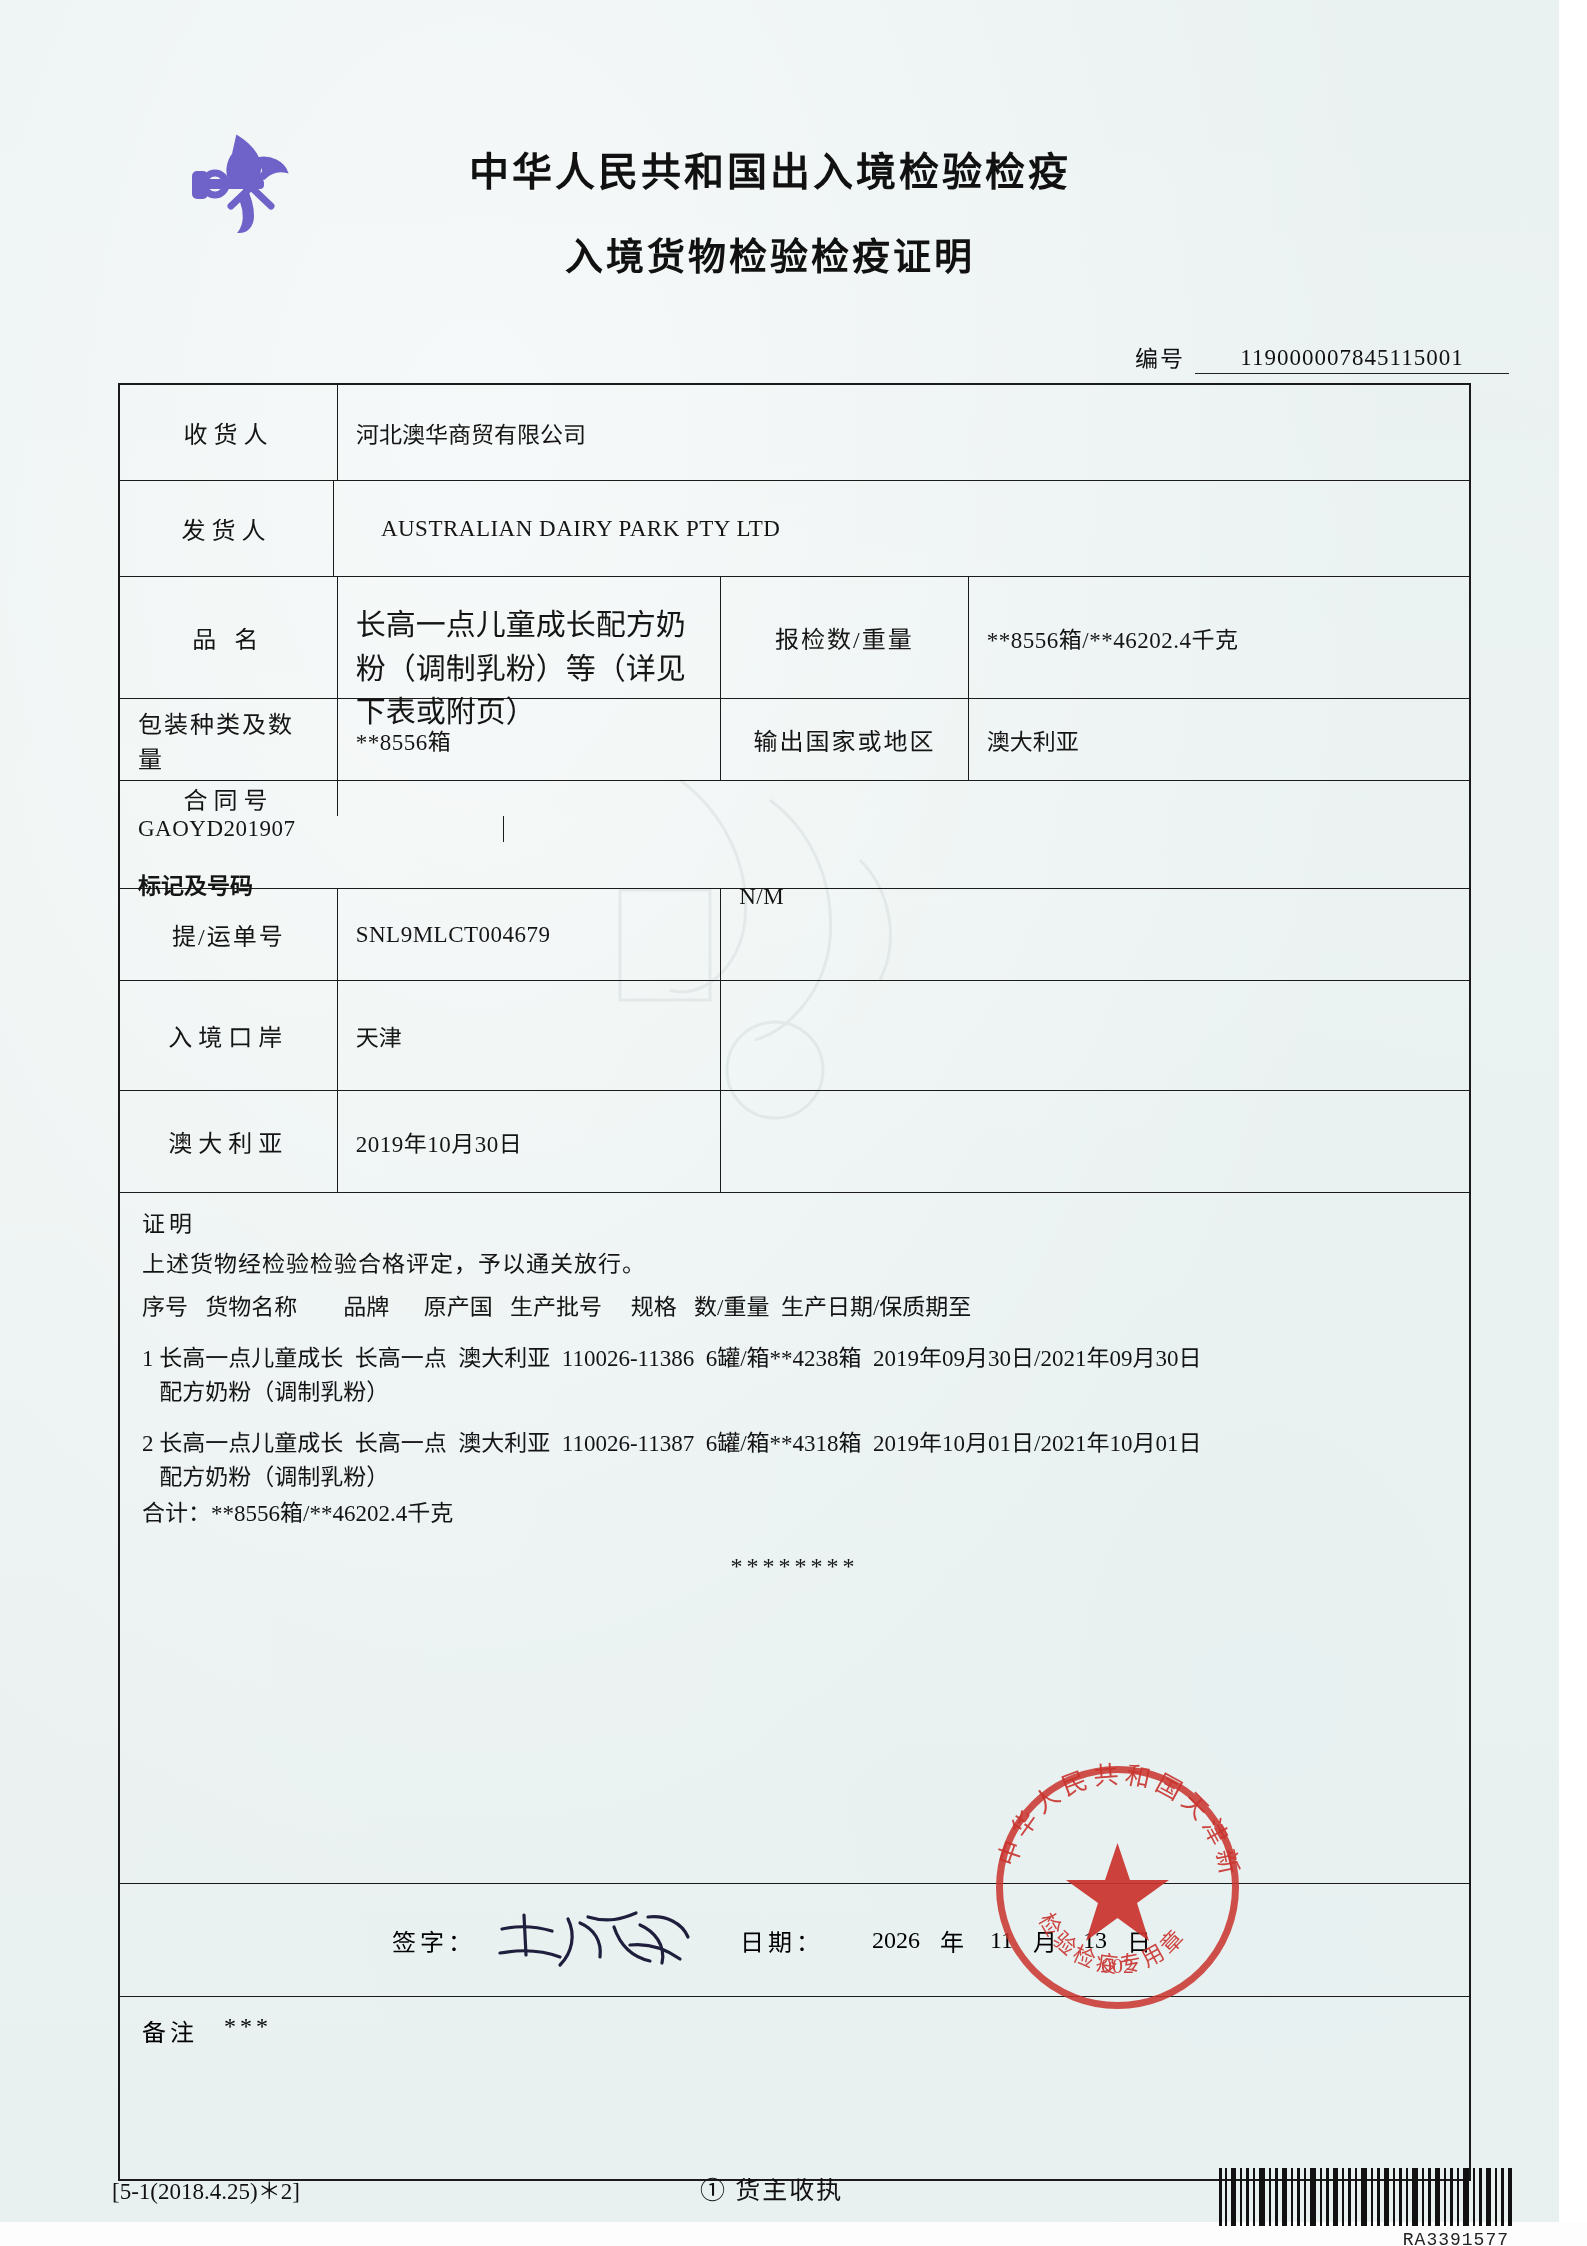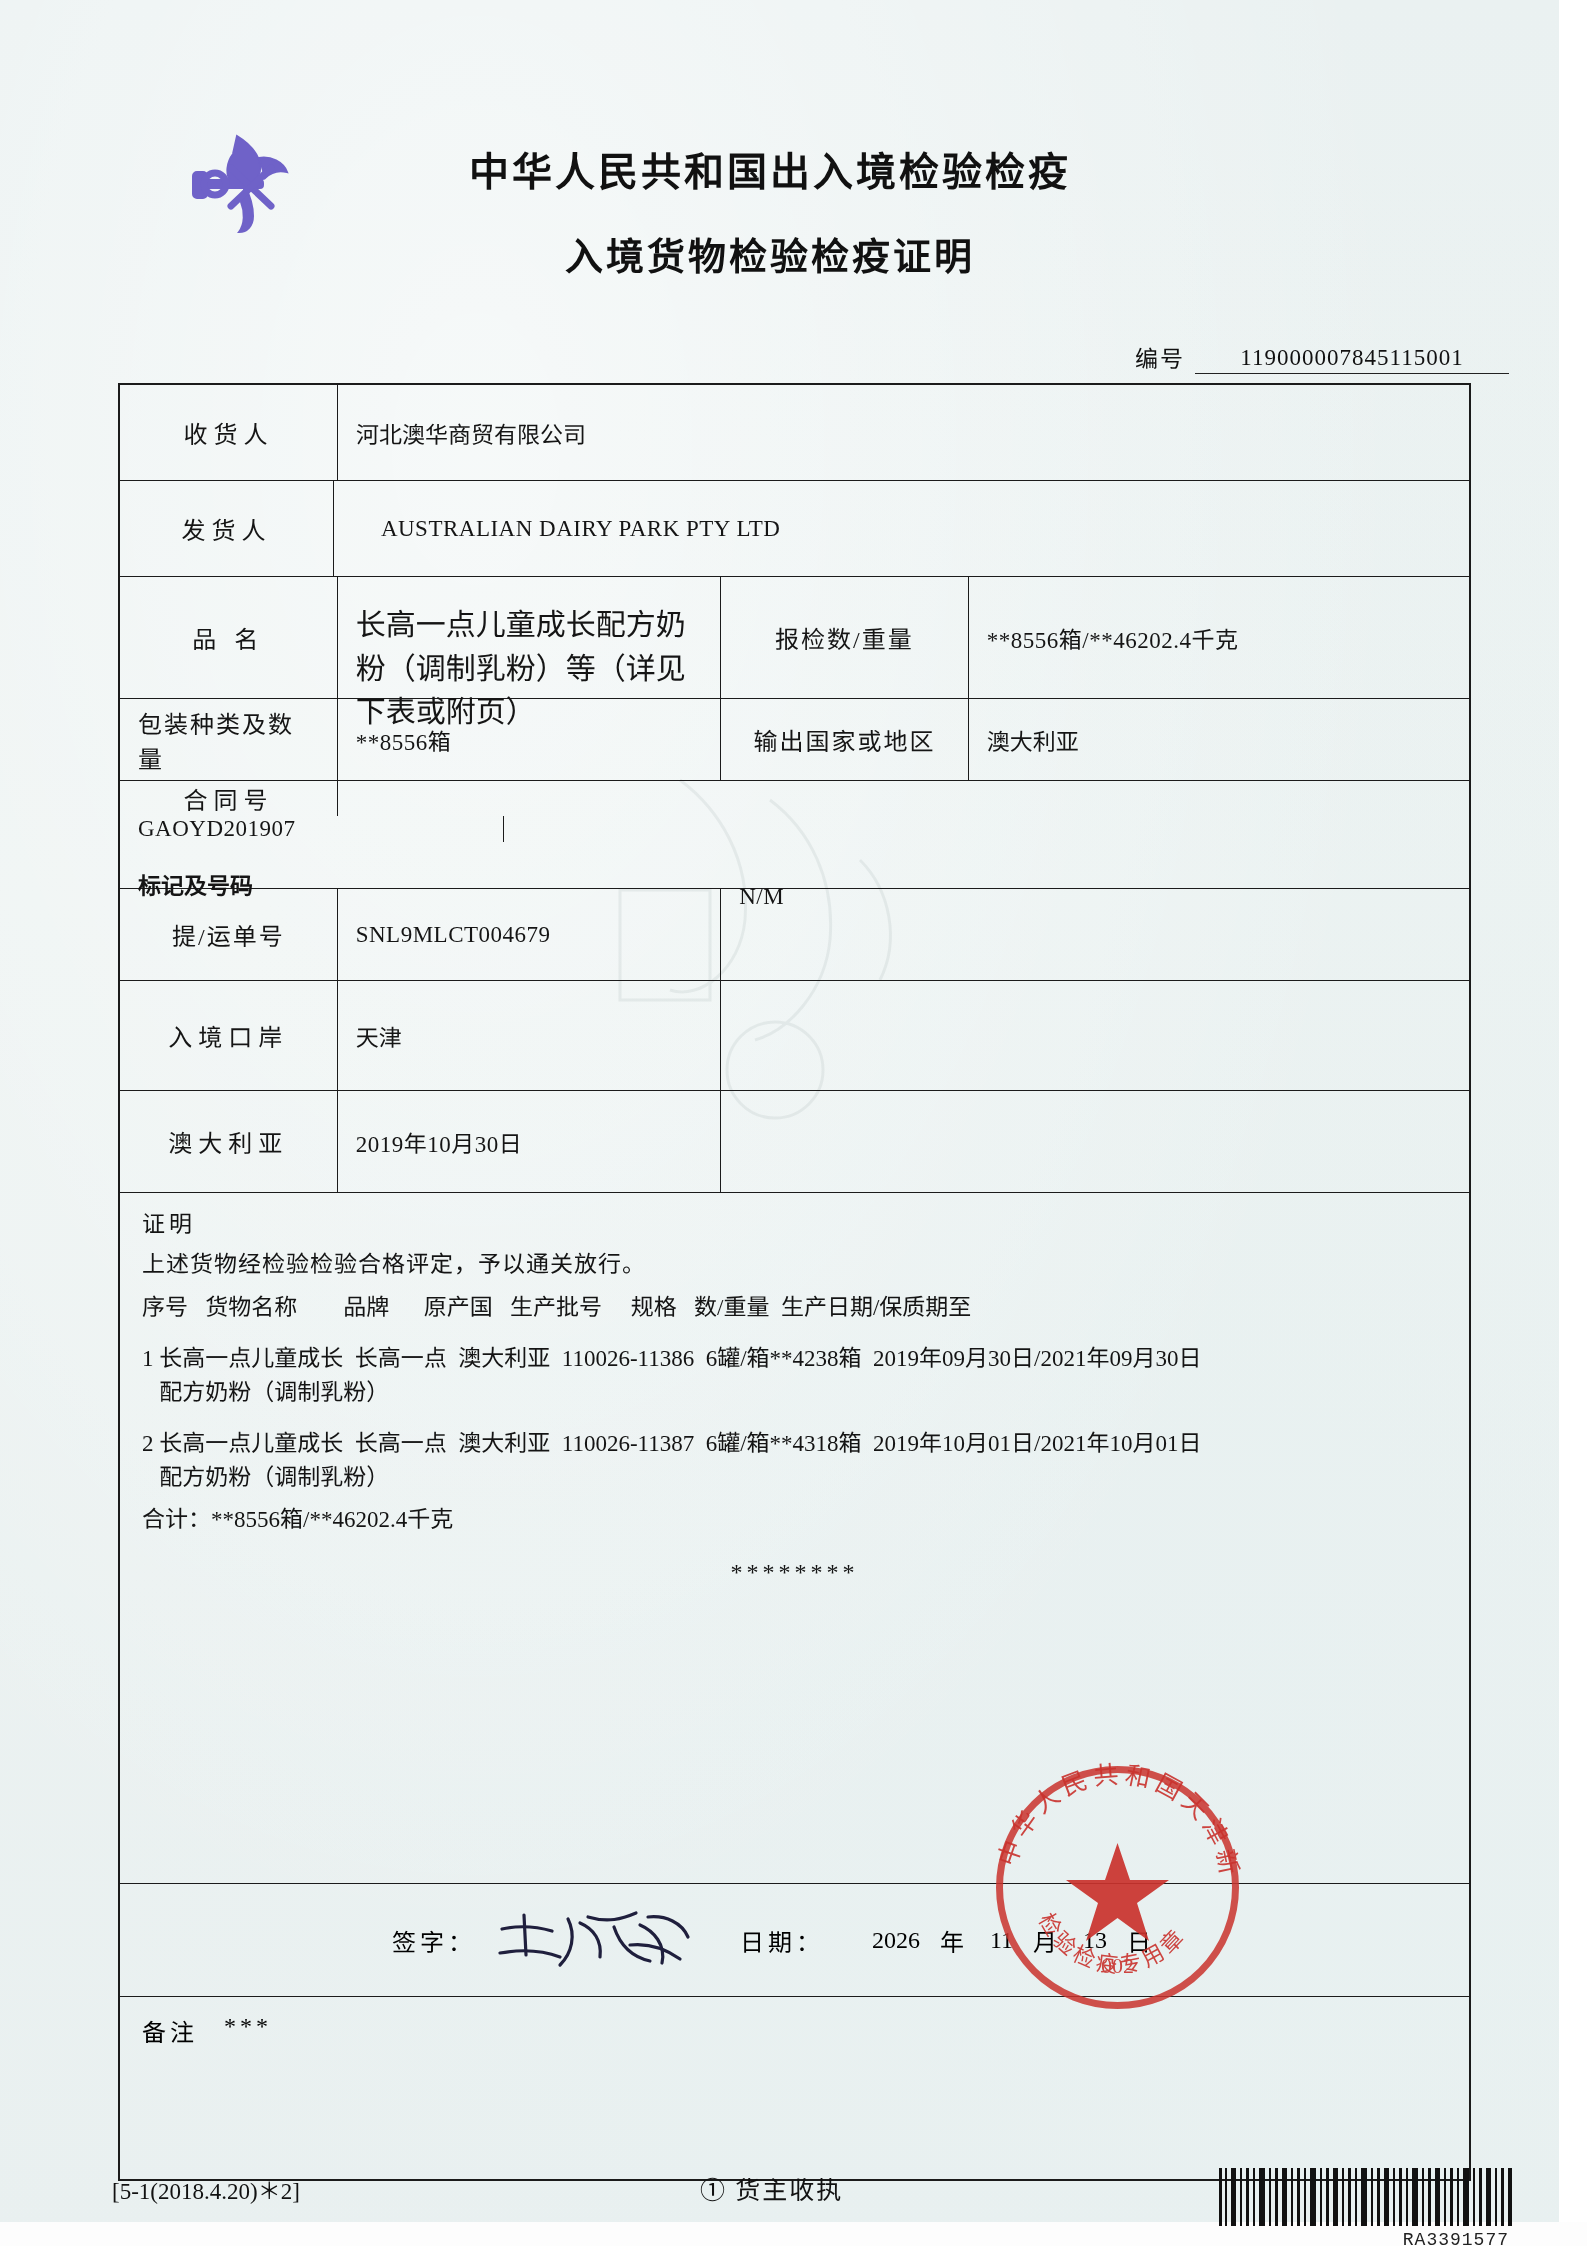--- a/index.html
+++ b/index.html
@@ -189,21 +189,21 @@
     font-size: 23px;
     letter-spacing: 0px;
     white-space: pre;
   }
   .goods-row {
     margin-top: 16px;
     font-size: 23px;
     white-space: pre-wrap;
     line-height: 1.5;
   }
-  .goods-total { margin-top: 6px; font-size: 23px; }
+  .goods-total { font-size: 23px; }
   .stars {
     text-align: center;
     margin-top: 16px;
     font-size: 24px;
     letter-spacing: 4px;
   }
   .cert-body { min-height: 690px; position: relative; }
 
   
   .sig-row {
@@ -462,21 +462,21 @@
           </text>
           <text font-size="22" letter-spacing="4" font-family="'DejaVu Serif',serif">
             <textPath href="#arcBottom" startOffset="12%">检验检疫专用章</textPath>
           </text>
           <text x="132.5" y="218" text-anchor="middle" font-size="22" font-family="'Liberation Serif',serif">002</text>
         </g>
         <polygon points="132.5,88 145,125 184,125 152,148 164,186 132.5,163 101,186 113,148 81,125 120,125" fill="#c9322d" opacity="0.92"></polygon>
       </svg>
     </div>
 
-    <div class="footer-left">[5-1(2018.4.20)＊2]</div>
+    <div class="footer-left">[5-1(2018.4.25)＊2]</div>
     <div class="footer-center">① 货主收执</div>
     <div class="barcode">
       <svg viewBox="0 0 300 60" width="300" height="60" aria-hidden="true">
         <g fill="#111">
           <rect x="2" y="0" width="3" height="58"></rect>
             <rect x="8" y="0" width="2" height="58"></rect>
           <rect x="14" y="0" width="5" height="58"></rect>
             <rect x="23" y="0" width="2" height="58"></rect>
           <rect x="29" y="0" width="3" height="58"></rect>
             <rect x="36" y="0" width="2" height="58"></rect>

